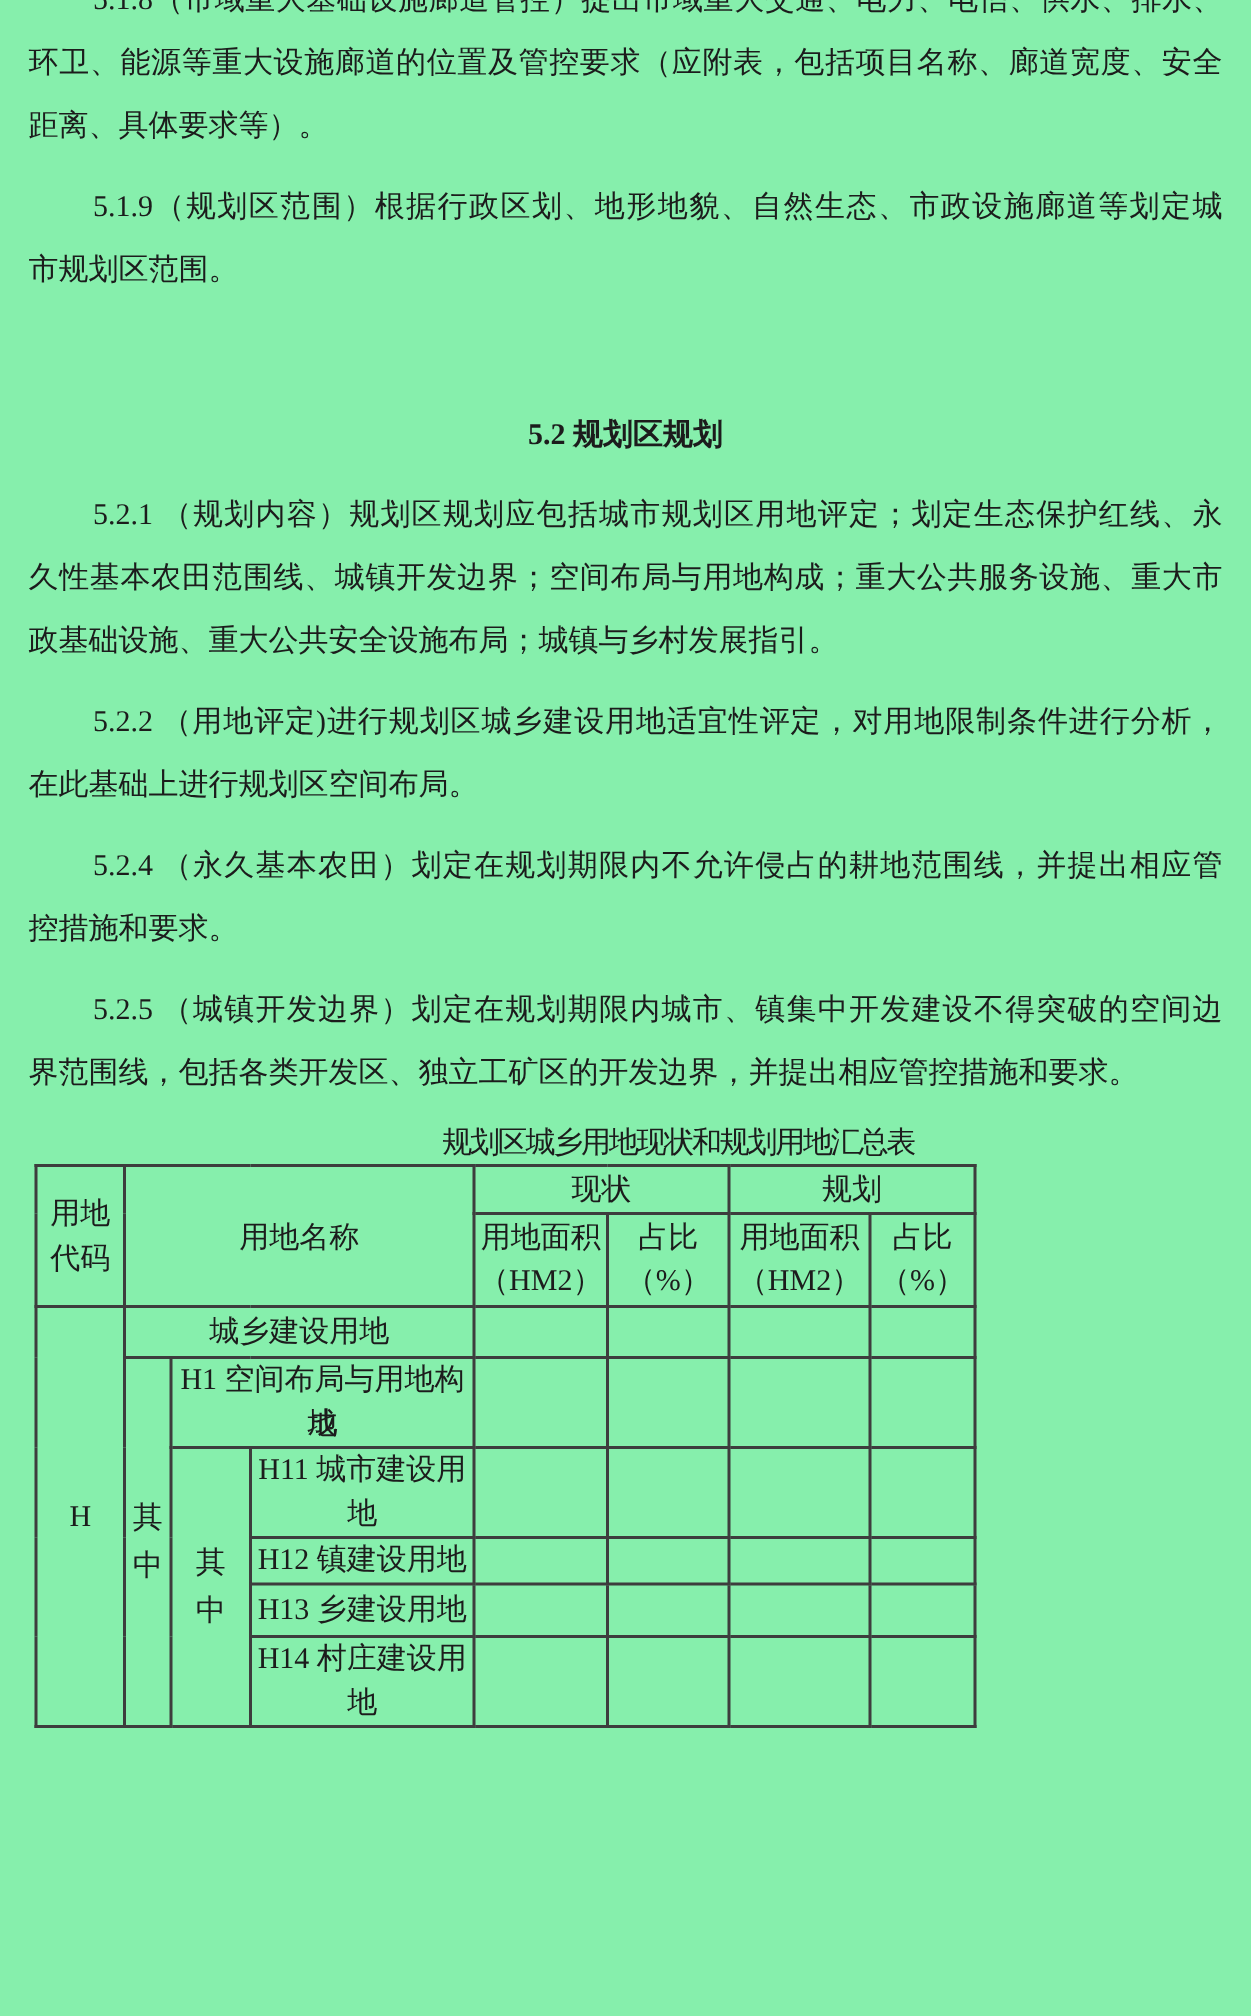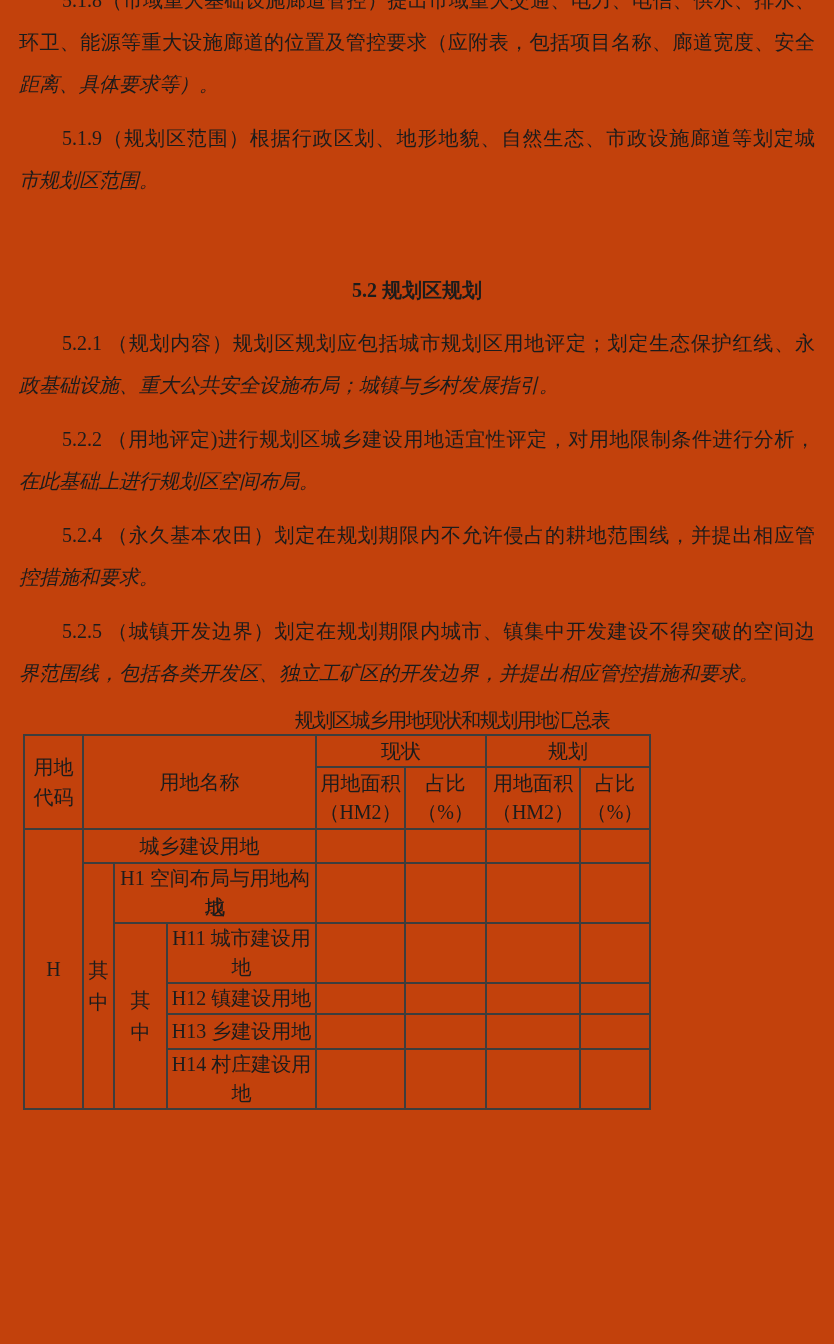--- a/index.html
+++ b/index.html
@@ -1,29 +1,29 @@
 <!DOCTYPE html>
 <html><head>
 <meta charset="utf-8">
 <style>
   html,body{margin:0;padding:0;background:#ffffff;}
   .page{
-    position:relative;width:834px;height:1344px;overflow:hidden;background:#c2410c;
+    position:relative;width:834px;height:1344px;overflow:hidden;background:#86efac;
     font-family:"Liberation Serif","DejaVu Serif",serif;color:#1c1c1c;
   }
   .content{margin:0 19px;}
   p.para{margin:0 0 12px 0;padding:0;}
   p.para.first-cut{margin-top:-21px;}
   p.para.mb0{margin-bottom:0;}
   .ln{
     display:block;height:42px;line-height:42px;font-size:20px;
     text-align:justify;text-align-last:justify;overflow:hidden;
     white-space:nowrap;
   }
-  .ln.last{text-align-last:left;font-style:italic;}
+  .ln.last{text-align-last:left;}
   .ln.first{text-indent:43px;}
   h2.heading{
     margin:67px 0 10px 0;height:44px;line-height:44px;
     text-align:center;font-size:20px;font-weight:bold;
   }
   .tbl-caption{
     margin:0 0 0 70px;height:28px;line-height:28px;text-align:center;
     font-size:20px;letter-spacing:-1.5px;
   }
   table.land{
@@ -58,20 +58,21 @@
 
     <p class="para">
       <span class="ln fill first">5.1.9（规划区范围）根据行政区划、地形地貌、自然生态、市政设施廊道等划定城</span>
       <span class="ln last">市规划区范围。</span>
     </p>
 
     <h2 class="heading">5.2 规划区规划</h2>
 
     <p class="para">
       <span class="ln fill first">5.2.1 （规划内容）规划区规划应包括城市规划区用地评定；划定生态保护红线、永</span>
+      <span class="ln fill">久性基本农田范围线、城镇开发边界；空间布局与用地构成；重大公共服务设施、重大市</span>
       <span class="ln last">政基础设施、重大公共安全设施布局；城镇与乡村发展指引。</span>
     </p>
 
     <p class="para">
       <span class="ln fill first">5.2.2 （用地评定)进行规划区城乡建设用地适宜性评定，对用地限制条件进行分析，</span>
       <span class="ln last">在此基础上进行规划区空间布局。</span>
     </p>
 
 
     <p class="para">

